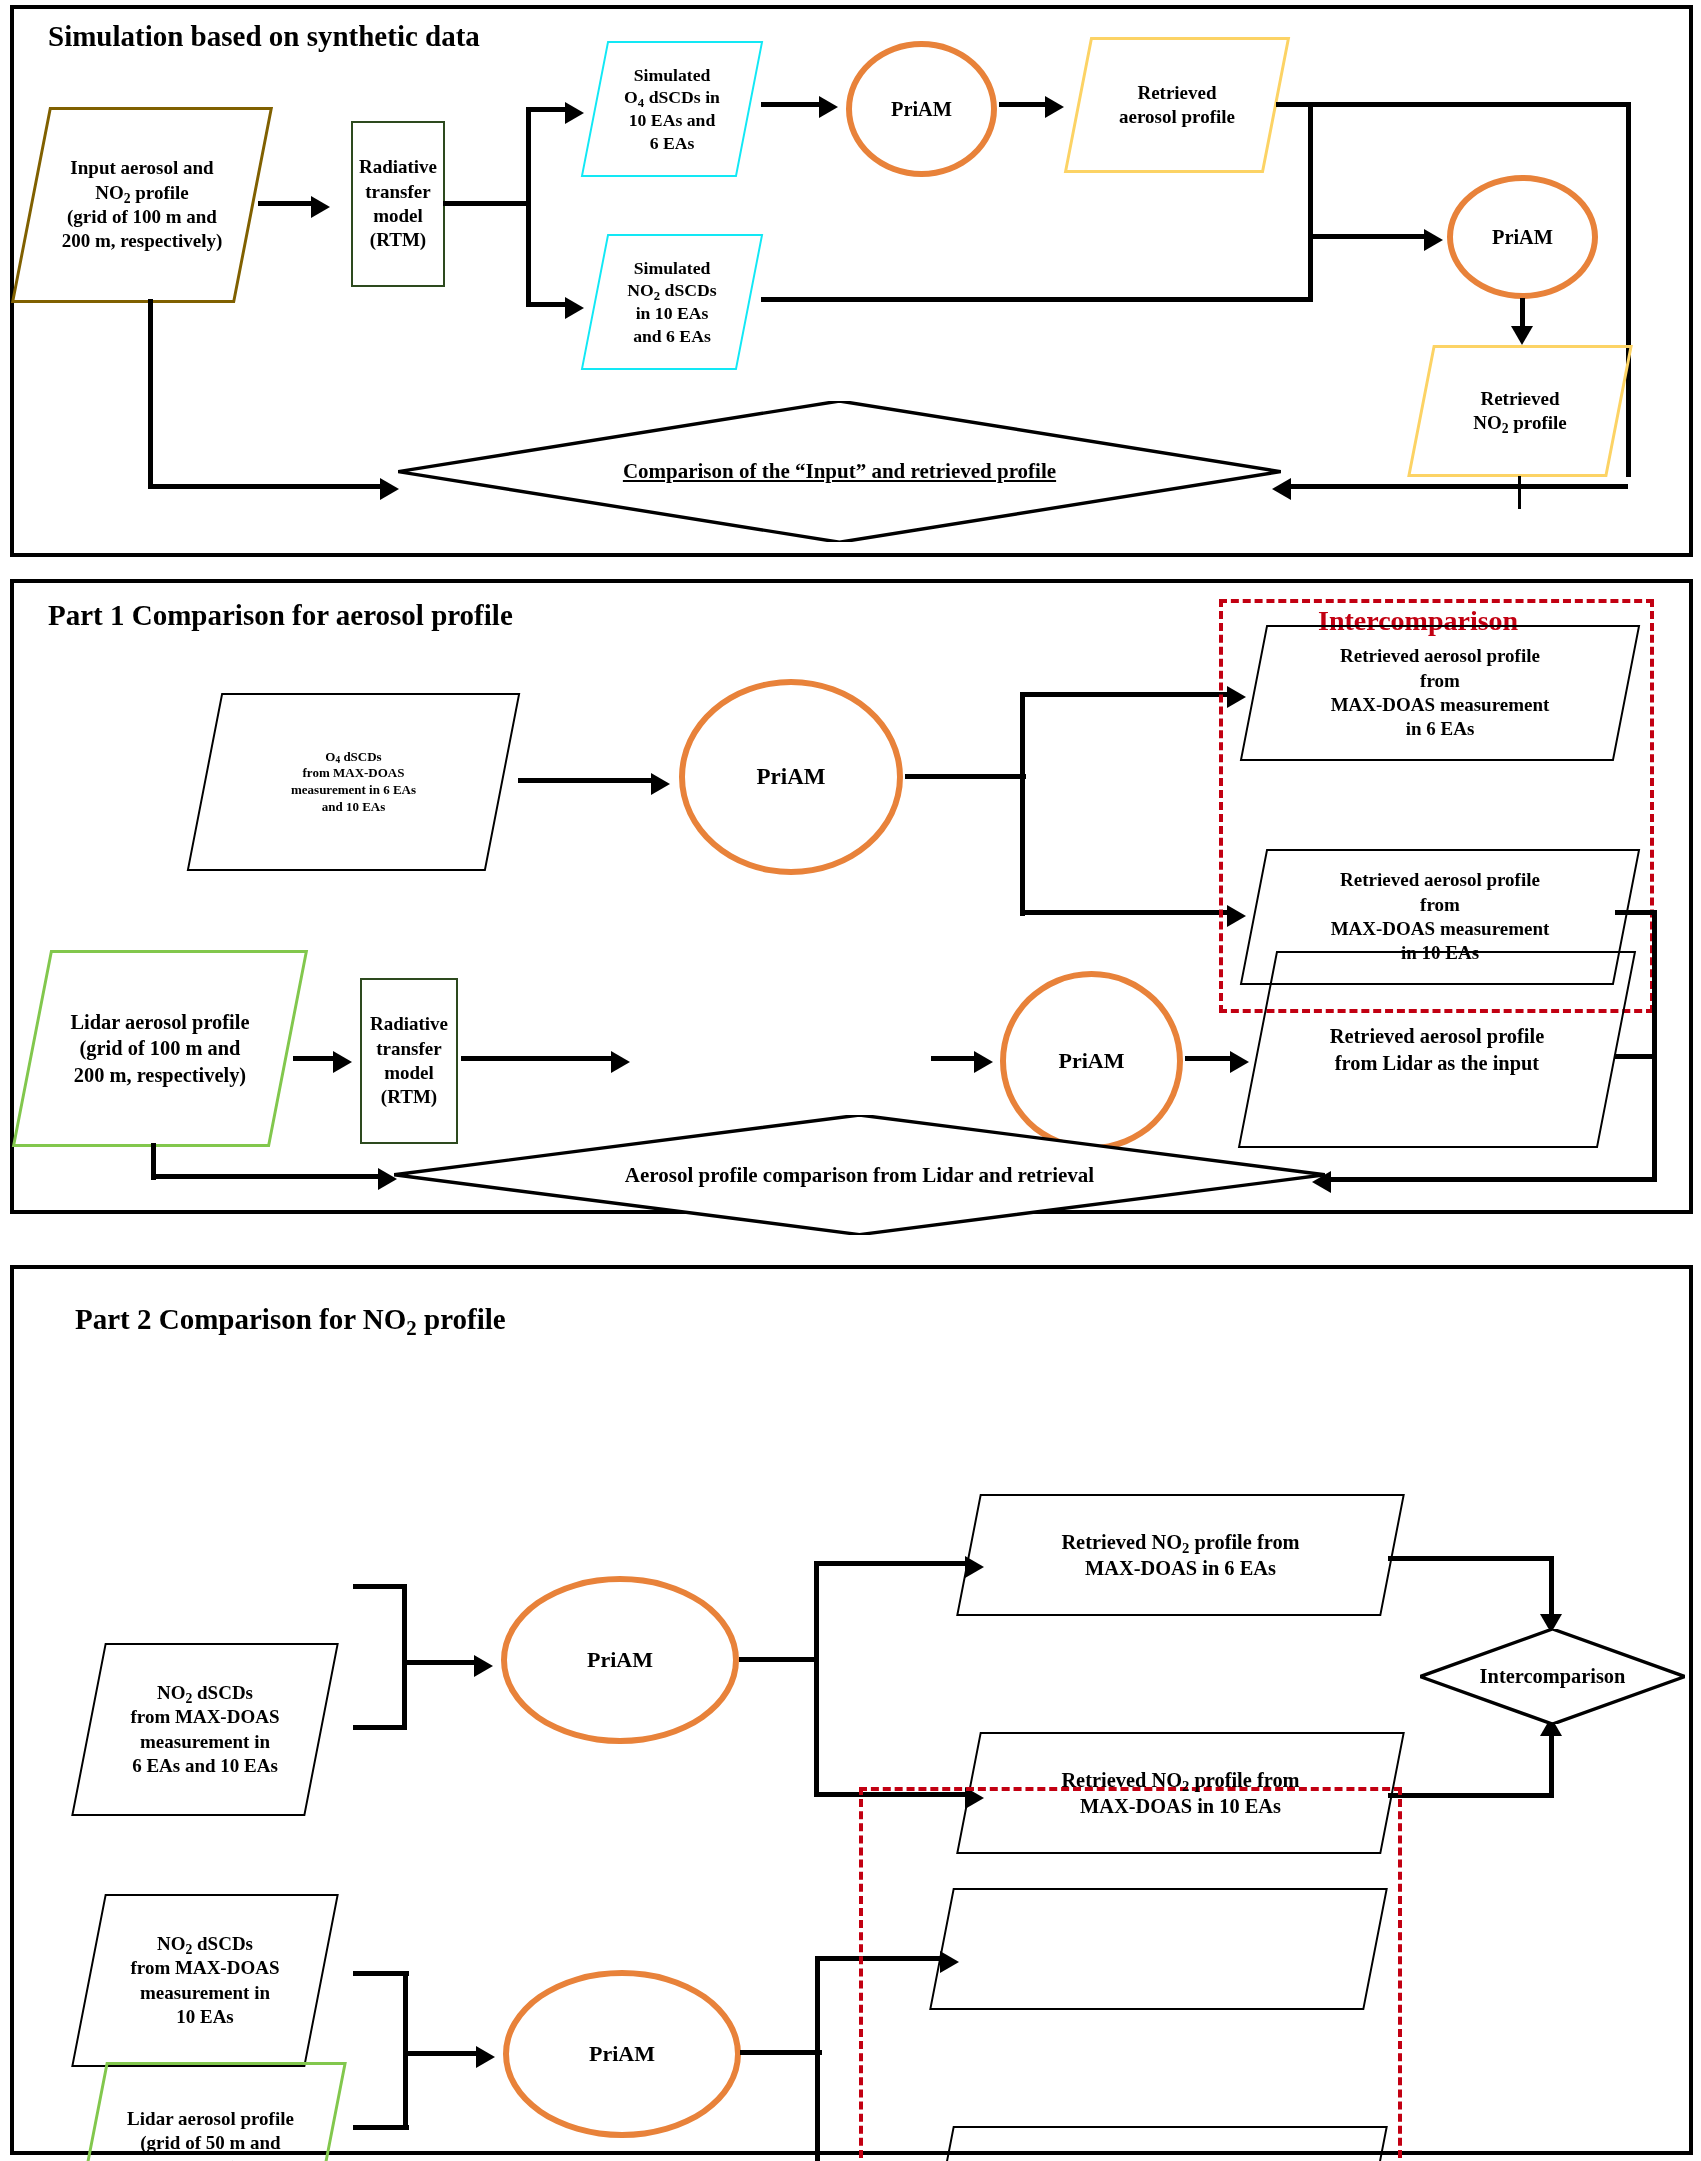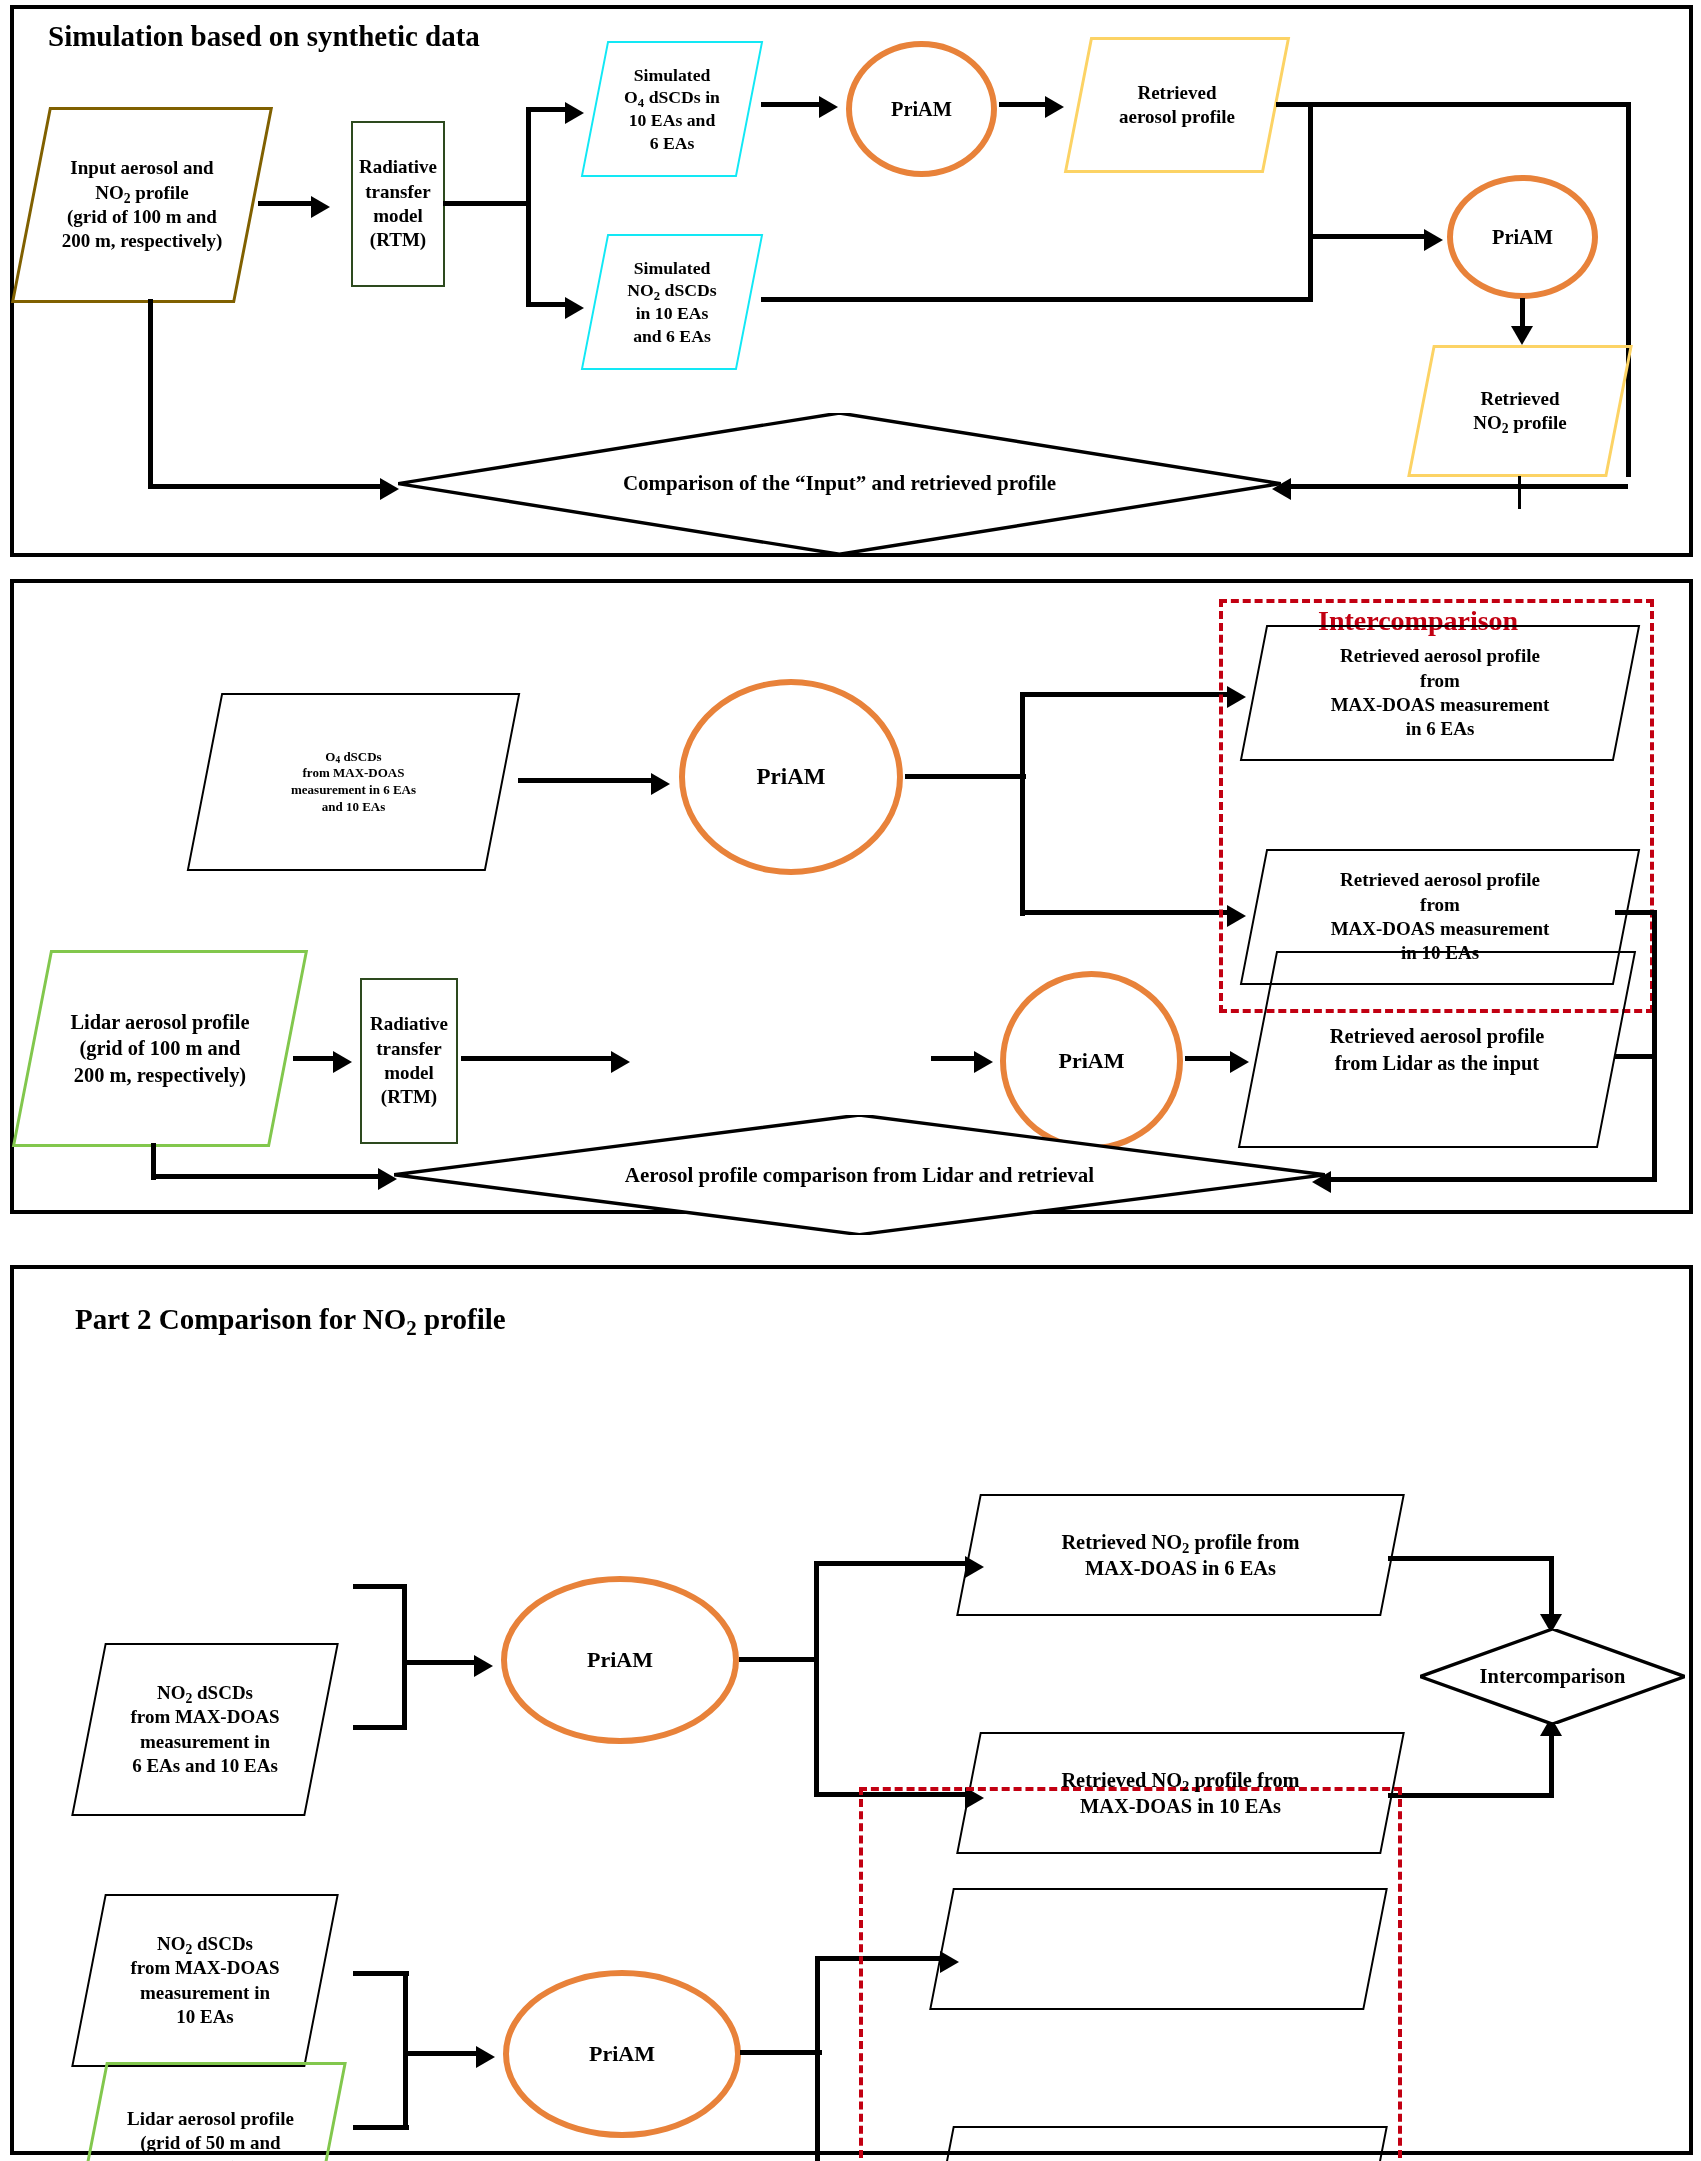--- a/index.html
+++ b/index.html
@@ -142,28 +142,29 @@
     </div>
   </div>
   <div class="ln lnv lnv-thin" style="left:1518px;top:476px;height:33px;"></div>
 
   <div class="ln lnv" style="left:148px;top:299px;height:190px;"></div>
   <div class="ln lnh" style="left:148px;top:484px;width:236px;"></div>
   <div class="arr arr-r" style="left:380px;top:478px;"></div>
   <div class="ln lnh" style="left:1291px;top:484px;width:337px;"></div>
   <div class="arr arr-l" style="left:1272px;top:478px;"></div>
 
-  <div class="diamond" style="left:398px;top:413px;width:883px;height:141px;">
+  <div class="diamond" style="left:398px;top:401px;width:883px;height:141px;text-decoration:underline;">
     <svg viewBox="0 0 1300 208" preserveAspectRatio="none">
       <polygon points="0,104 650,0 1300,104 650,208" fill="#fff" stroke="#000" stroke-width="5"></polygon>
     </svg>
     <div class="txt" style="font-size:21px;">Comparison of the “Input” and retrieved profile</div>
   </div>
 
   <div class="panel" style="left:9.5px;top:579px;width:1683px;height:1e0px;height:635px;"></div>
+  <div class="panel-title" style="left:48px;top:599px;font-size:29px;">Part 1 Comparison for aerosol profile</div>
 
   <div class="node para" style="left:204px;top:693px;width:299px;height:178px;font-size:13px;">
     <div class="sk"></div>
     <div class="txt">
       <div>O<sub>4</sub> dSCDs</div>
       <div>from MAX-DOAS</div>
       <div>measurement in 6 EAs</div>
       <div>and 10 EAs</div>
     </div>
   </div>

